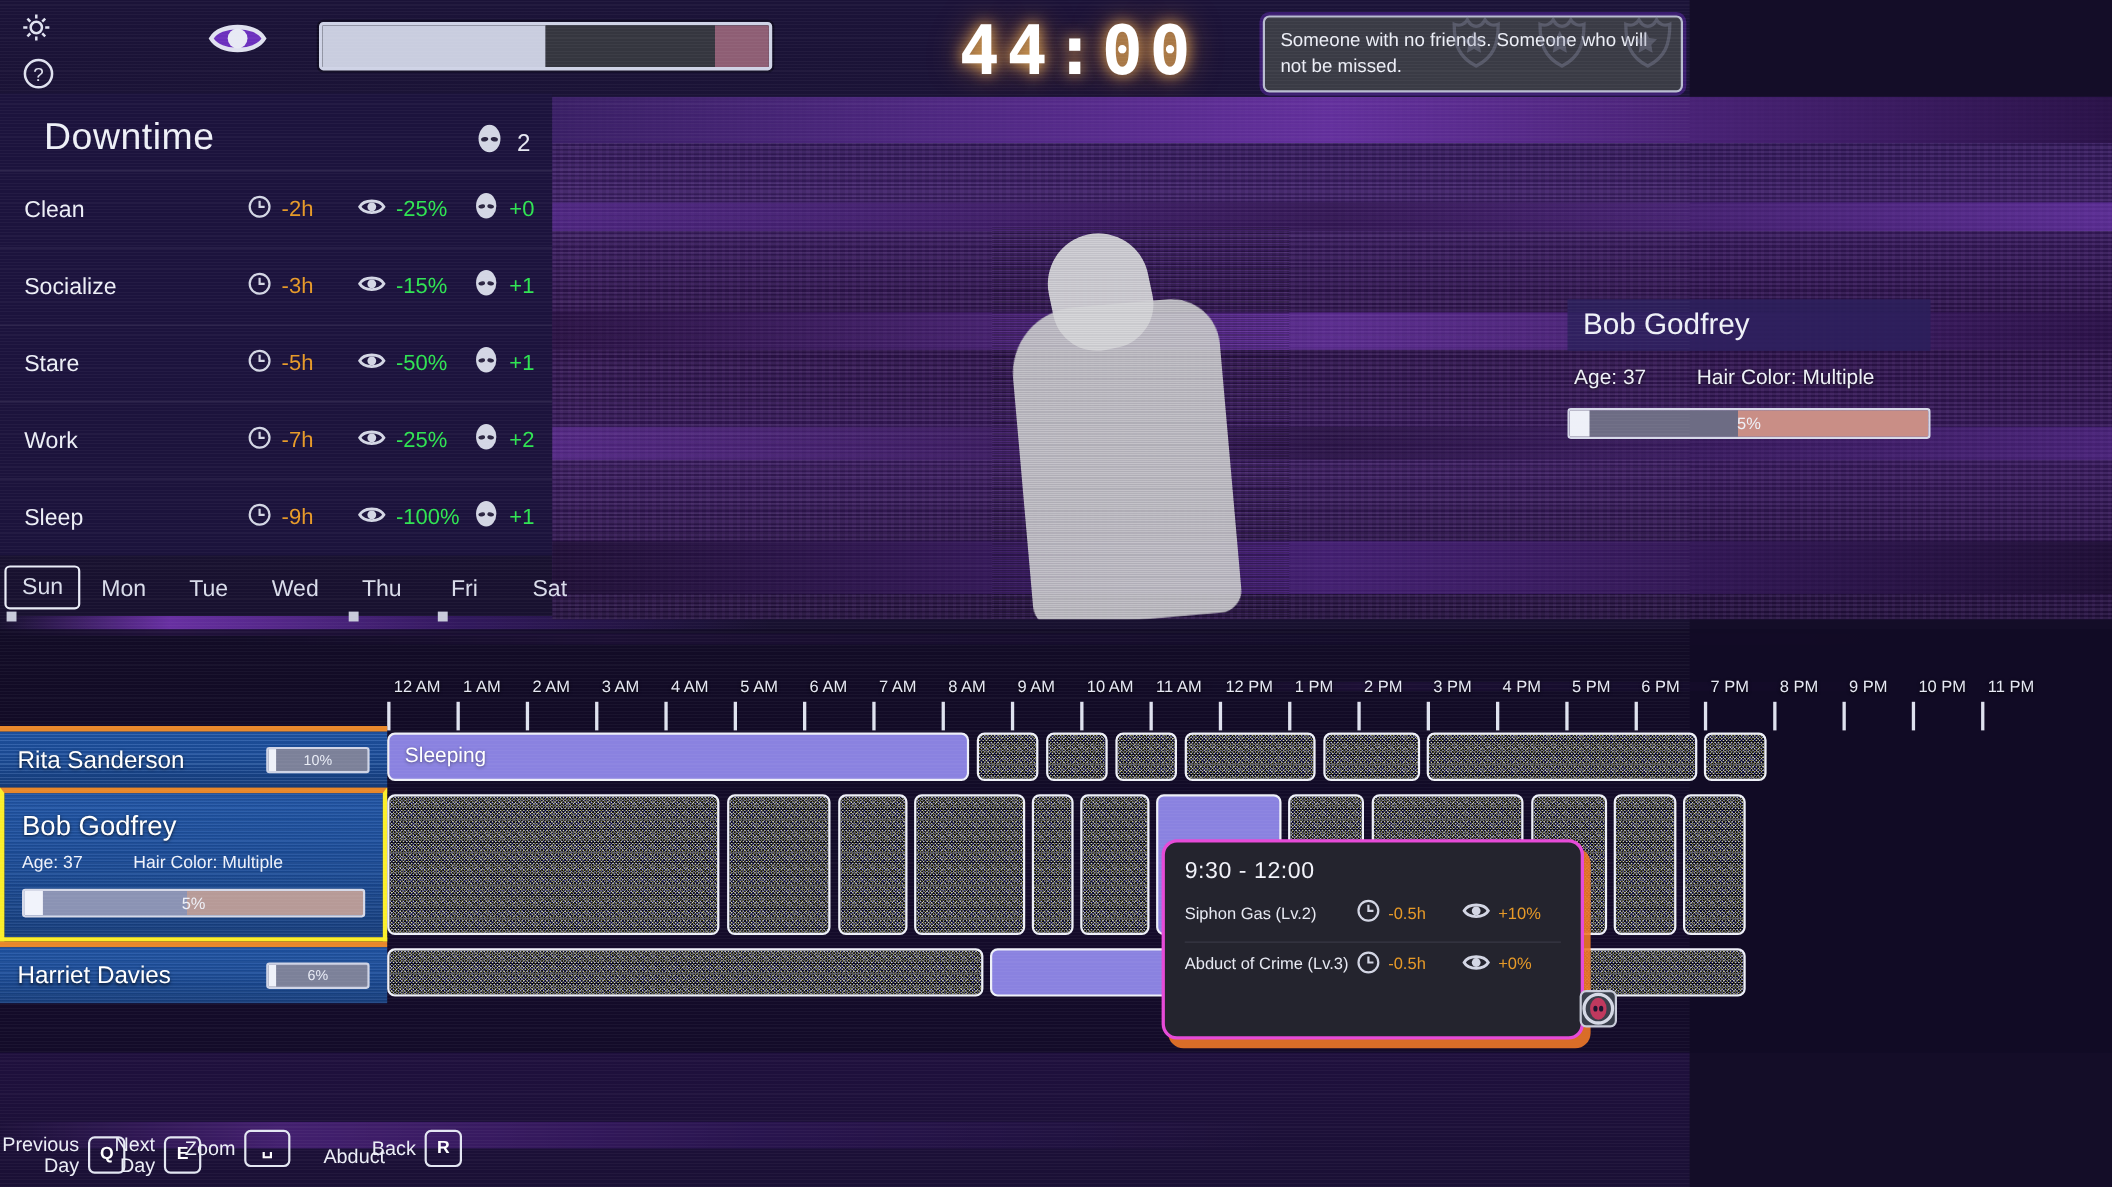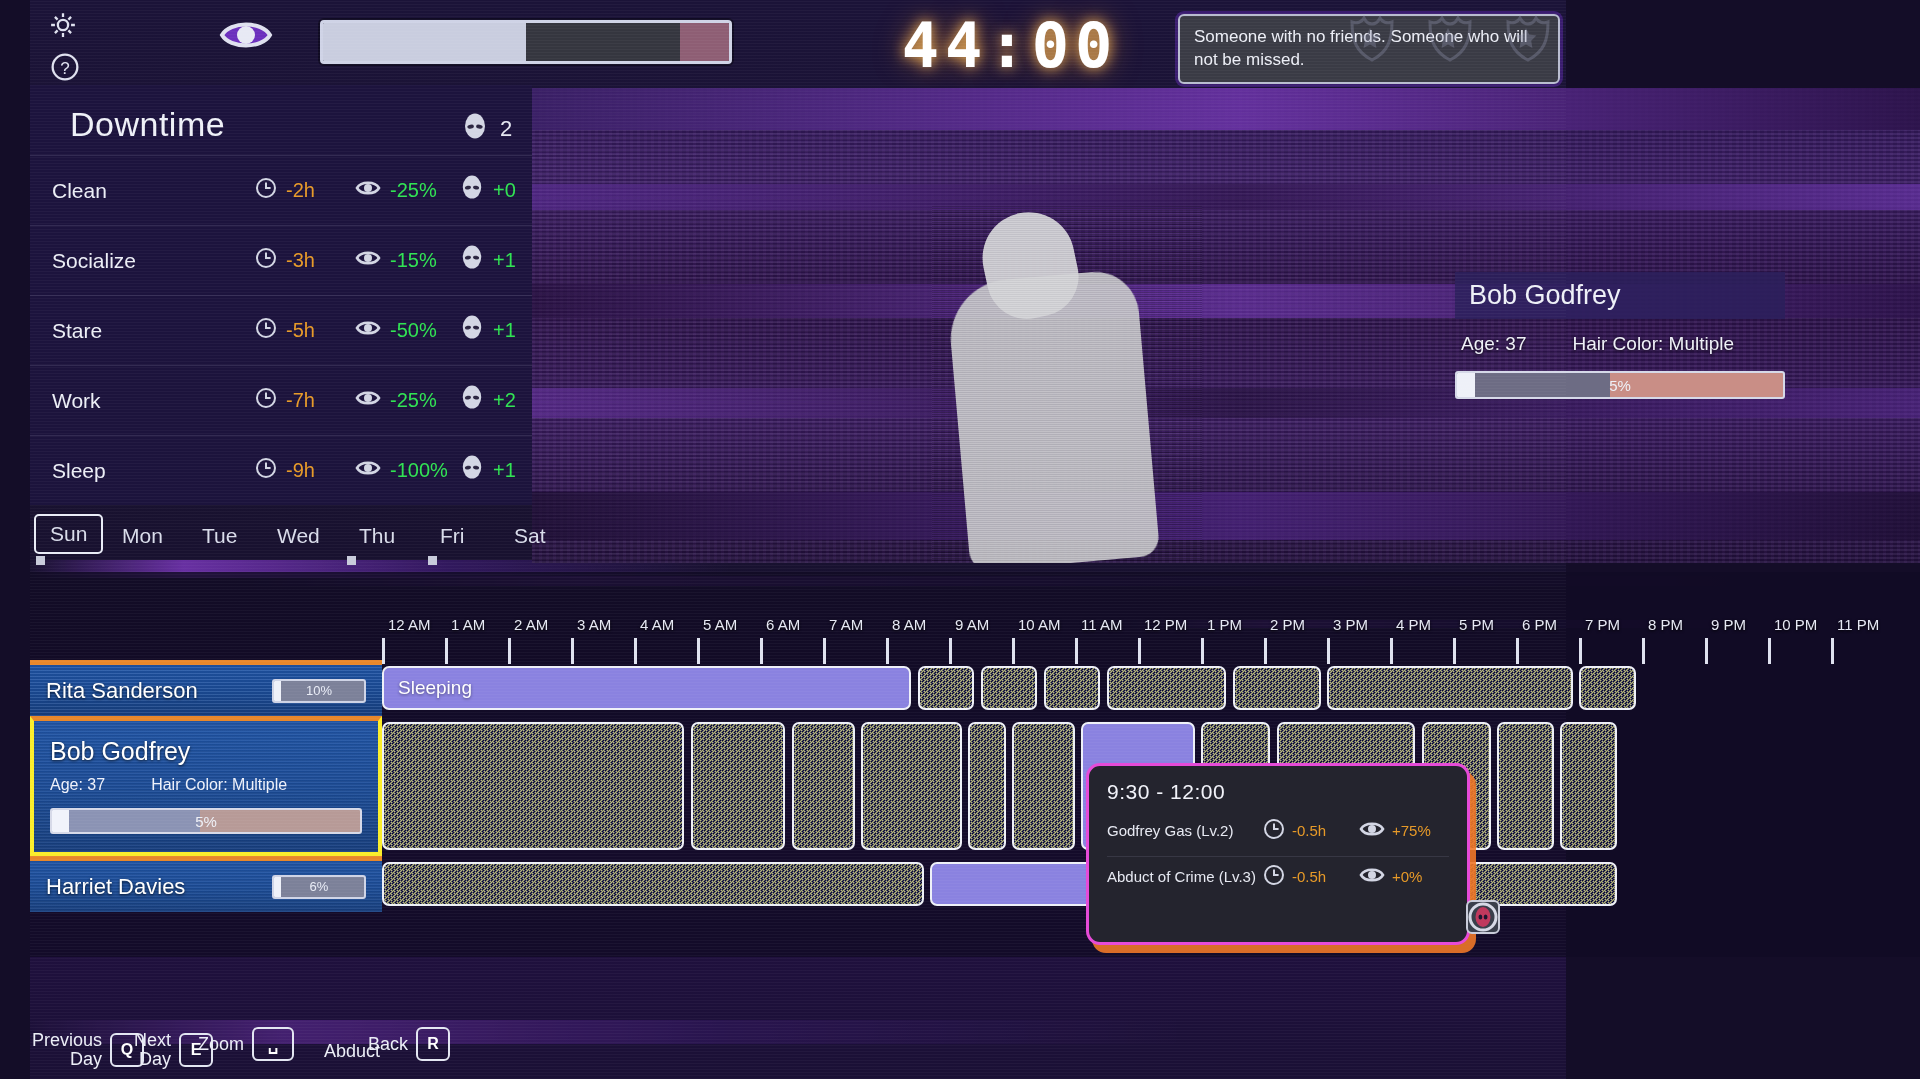--- a/index.html
+++ b/index.html
@@ -3,21 +3,21 @@
 <meta charset="utf-8">
 <style>
   * { box-sizing: border-box; margin: 0; padding: 0; }
   html, body {
     width: 1920px; height: 1079px;
     overflow: hidden;
     background: #140d28;
     font-family: "Liberation Sans", sans-serif;
     color: #eef0f7;
   }
-  #app { position: relative; width: 1536px; height: 1079px; margin-left: 30px; }
+  #app { position: relative; width: 1536px; height: 1079px; }
 
   
   .bg-base {
     position: absolute; inset: 0;
     background:
       linear-gradient(180deg,#1b1338 0%, #19122f 40%, #171030 62%, #241046 76%, #1a1035 100%);
   }
   .bg-scan {
     position: absolute; inset: 0;
     background: repeating-linear-gradient(0deg, rgba(255,255,255,.035) 0 1px, rgba(0,0,0,0) 1px 3px);
@@ -591,34 +591,34 @@
           <div class="blk static" style="left: 919.8px; width: 50.4px; top: 6px; height: 44px;"></div>
           <div class="blk static" style="left: 976.5px; width: 258.3px; top: 6px; height: 44px;"></div>
         </div>
       </div>
   </div>
 
   <div class="tooltip">
     <div class="tt-title">9:30 - 12:00</div>
     <div id="tt-rows">
         <div class="tt-row">
-          <div class="tt-name">Godfrey Gas (Lv.2)</div>
+          <div class="tt-name">Siphon Gas (Lv.2)</div>
           <div class="tt-cell t">
             <span><svg width="22" height="22" viewBox="0 0 22 22">
                 <circle cx="11" cy="11" r="9" fill="none" stroke="#d3d6e4" stroke-width="2"></circle>
                 <path d="M11 5.5V11h4.6" fill="none" stroke="#d3d6e4" stroke-width="2"></path>
               </svg></span>
             <span>-0.5h</span>
           </div>
           <div class="tt-cell">
             <span><svg width="26" height="18" viewBox="0 0 26 18">
                 <path d="M2 9C6 2 20 2 24 9C20 16 6 16 2 9Z" fill="none" stroke="#d3d6e4" stroke-width="2.6"></path>
                 <circle cx="13" cy="9" r="4" fill="#d3d6e4"></circle>
               </svg></span>
-            <span>+75%</span>
+            <span>+10%</span>
           </div>
         </div>
         <div class="tt-row">
           <div class="tt-name">Abduct of Crime (Lv.3)</div>
           <div class="tt-cell t">
             <span><svg width="22" height="22" viewBox="0 0 22 22">
                 <circle cx="11" cy="11" r="9" fill="none" stroke="#d3d6e4" stroke-width="2"></circle>
                 <path d="M11 5.5V11h4.6" fill="none" stroke="#d3d6e4" stroke-width="2"></path>
               </svg></span>
             <span>-0.5h</span>

